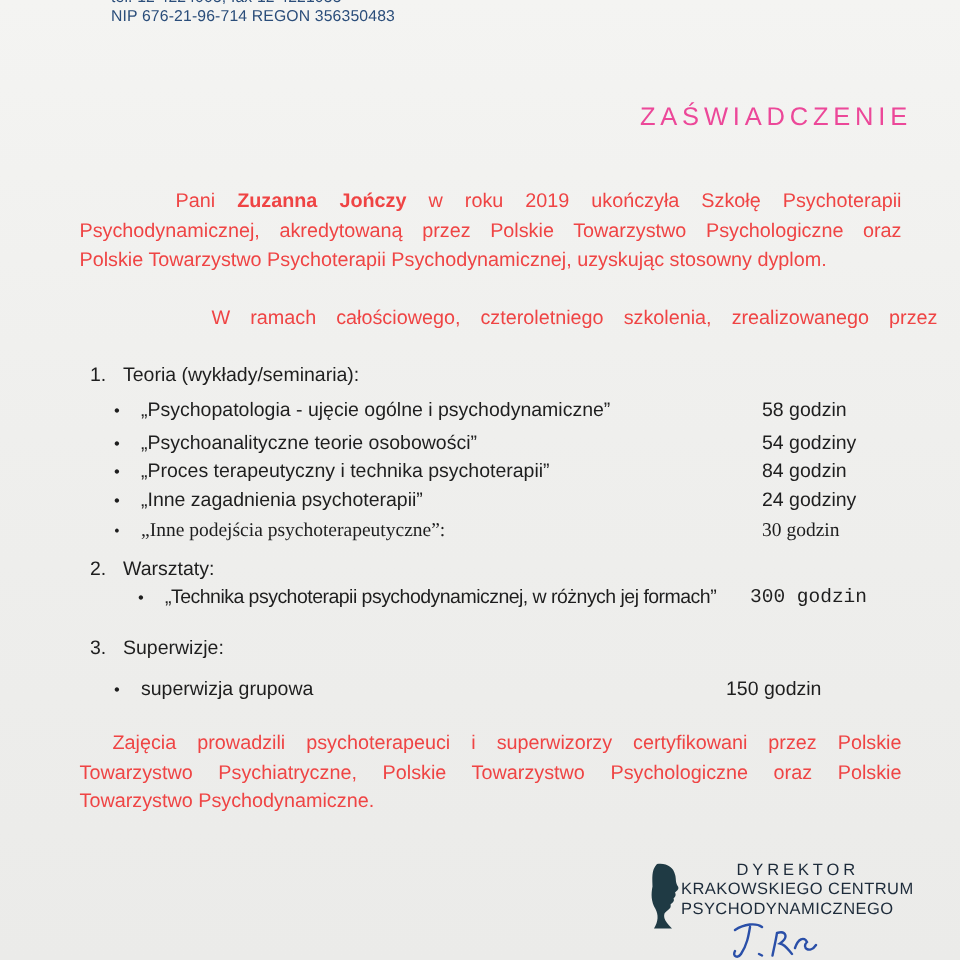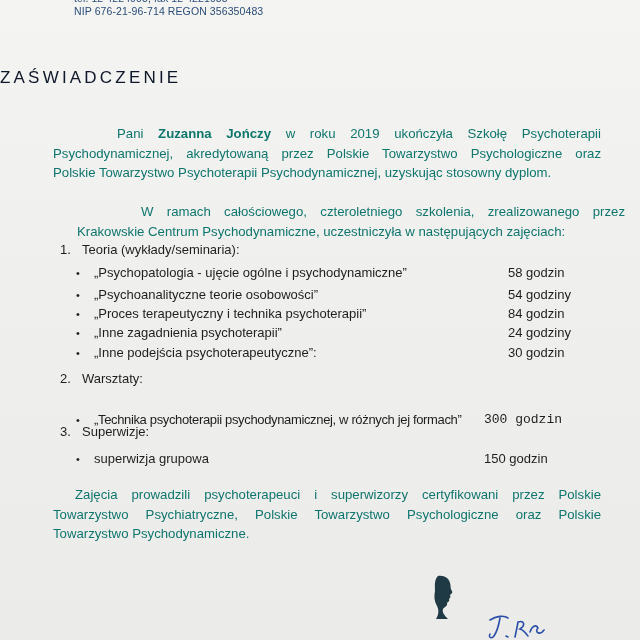--- a/index.html
+++ b/index.html
@@ -24,37 +24,37 @@
       line-height: 13px;
       font-family: "Liberation Sans", sans-serif;
       letter-spacing: 0.1px;
     }
     .header-info div { white-space: nowrap; padding-left: 32px; }
     .title {
       position: absolute;
       left: 0;
       width: 608px;
       top: 68px;
-      text-align: left;
+      text-align: right;
       font-family: "Liberation Sans", sans-serif;
       font-size: 17px;
       letter-spacing: 3.2px;
-      color: #0f172a;
+      color: #ec4899;
       font-weight: normal;
     }
     .para {
       position: absolute;
       left: 53px;
       width: 548px;
       font-size: 13.2px;
       line-height: 19.5px;
       text-align: justify;
       text-align-last: left;
       font-family: "Liberation Sans", sans-serif;
-      color: #0f766e;
+      color: #ef4444;
     }
     .para .indent { display: inline-block; width: 64px; }
     .para b { font-weight: bold; }
     .jl { text-align: justify; text-align-last: justify; display: block; }
     .p1 { top: 124px; }
     .p2 { top: 182px; margin-left: 24px; }
     .p3 { top: 485px; }
 
     .section {
       position: absolute;
@@ -128,21 +128,20 @@
 <div class="title">ZAŚWIADCZENIE</div>
 
 <div class="para p1">
   <span class="jl"><span class="indent"></span><span>Pani</span> <b>Zuzanna Jończy</b> <span>w roku 2019 ukończyła Szkołę Psychoterapii</span></span>
   <span class="jl">Psychodynamicznej, akredytowaną przez Polskie Towarzystwo Psychologiczne oraz</span>
   <span style="display:block">Polskie Towarzystwo Psychoterapii Psychodynamicznej, uzyskując stosowny dyplom.</span>
 </div>
 
 <div class="para p2" style="top:202px;">
   <span class="jl"><span class="indent"></span><span>W ramach całościowego, czteroletniego szkolenia, zrealizowanego przez</span></span>
-  <span style="display:block">Krakowskie Centrum Psychodynamiczne, uczestniczyła w następujących zajęciach:</span>
 </div>
 
 <div class="section" style="top:242px;">
   <span class="num">1.</span><span>Teoria (wykłady/seminaria):</span>
 </div>
 <div class="item" style="top:265px;">
   <span class="bullet">•</span><span>„Psychopatologia - ujęcie ogólne i psychodynamiczne”</span>
   <span class="hours">58 godzin</span>
 </div>
 <div class="item" style="top:287px;">
@@ -150,29 +149,29 @@
   <span class="hours">54 godziny</span>
 </div>
 <div class="item" style="top:306px;">
   <span class="bullet">•</span><span>„Proces terapeutyczny i technika psychoterapii”</span>
   <span class="hours">84 godzin</span>
 </div>
 <div class="item" style="top:325px;">
   <span class="bullet">•</span><span>„Inne zagadnienia psychoterapii”</span>
   <span class="hours">24 godziny</span>
 </div>
-<div class="item" style="top:345px;">
+<div class="item" style="top:345px;font-family:Liberation Serif, serif;">
   <span class="bullet">•</span><span>„Inne podejścia psychoterapeutyczne”:</span>
   <span class="hours">30 godzin</span>
 </div>
 
 <div class="section" style="top:371px;">
   <span class="num">2.</span><span>Warsztaty:</span>
 </div>
-<div class="item" style="top:412px;">
+<div class="item" style="top:390px;margin-left:16px;">
   <span class="bullet">•</span><span style="letter-spacing:-0.35px;">„Technika psychoterapii psychodynamicznej, w różnych jej formach”</span>
   <span class="hours" style="left:432px;margin-left:-24px;font-family:Liberation Mono, monospace;">300 godzin</span>
 </div>
 
 <div class="section" style="top:424px;">
   <span class="num">3.</span><span>Superwizje:</span>
 </div>
 <div class="item" style="top:451px;">
   <span class="bullet">•</span><span>superwizja grupowa</span>
   <span class="hours" style="margin-left:-24px;">150 godzin</span>
@@ -181,17 +180,22 @@
 <div class="para p3">
   <span class="jl"><span class="indent" style="width:22px;"></span><span>Zajęcia prowadzili psychoterapeuci i superwizorzy certyfikowani przez Polskie</span></span>
   <span class="jl">Towarzystwo Psychiatryczne, Polskie Towarzystwo Psychologiczne oraz Polskie</span>
   <span style="display:block">Towarzystwo Psychodynamiczne.</span>
 </div>
 
 <div class="stamp">
   <svg class="face" width="22" height="46" viewBox="0 0 22 46">
     <path d="M6 2 C12 1 17 4 18 9 C19 12 18 14 20 17 C21 19 19 20 18 21 C19 23 18 24 17 25 C18 27 16 28 15 29 C16 32 12 33 11 35 C10 38 12 41 16 45 L4 45 C7 40 7 36 5 32 C2 27 2 22 3 17 C3 12 2 6 6 2 Z" fill="#1f3a44"></path>
   </svg>
+  <div class="lines">
+    <div class="l1">DYREKTOR</div>
+    <div>KRAKOWSKIEGO CENTRUM</div>
+    <div>PSYCHODYNAMICZNEGO</div>
+  </div>
 </div>
 
 <svg class="signature" width="70" height="30" viewBox="0 0 70 30">
   <path d="M6 8 C12 4 20 3 24 6 M16 6 C15 12 14 18 10 24 C8 27 4 26 6 22 M22 24 L24 25 M34 10 C33 16 32 20 31 25 M34 10 C40 8 42 13 36 17 C40 18 42 22 44 24 M46 20 C48 14 52 12 54 16 C50 20 56 24 60 18" fill="none" stroke="#2a4fa8" stroke-width="1.6" stroke-linecap="round"></path>
 </svg>
 
 </body></html>

